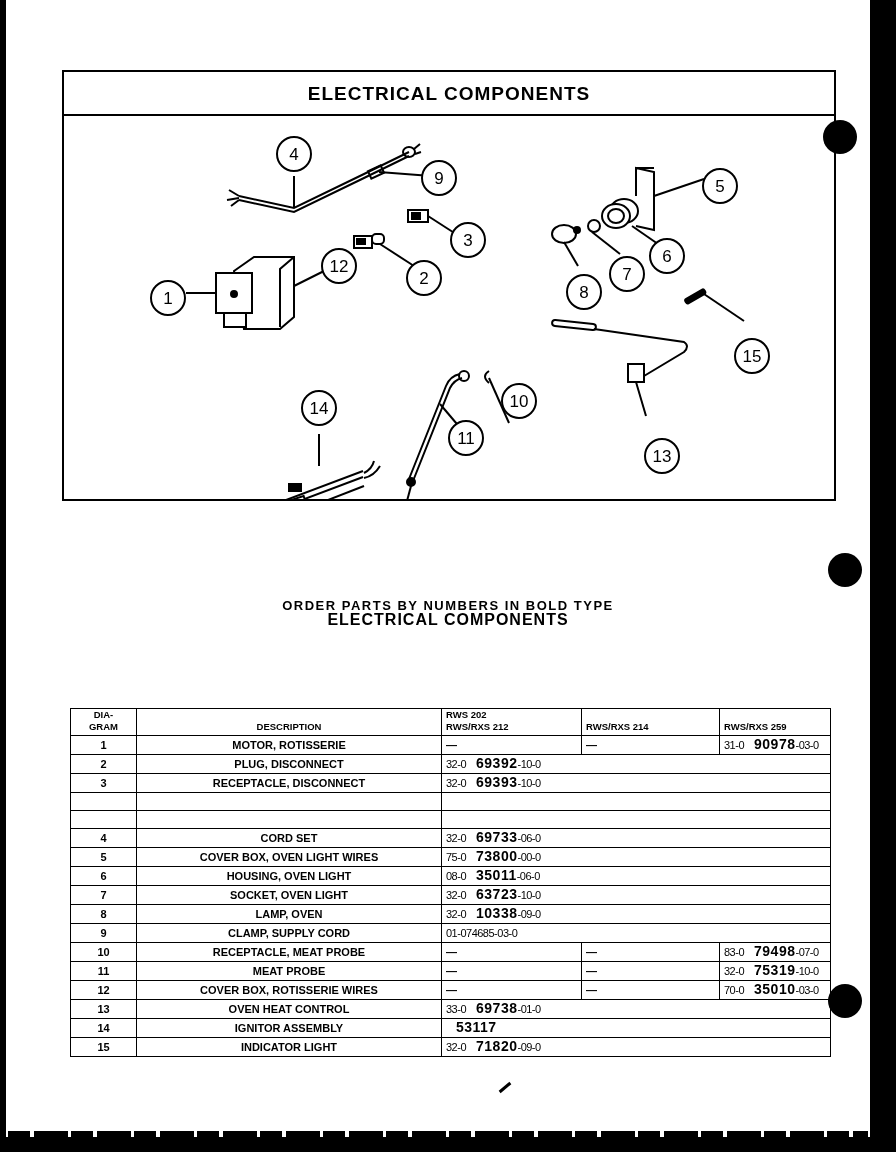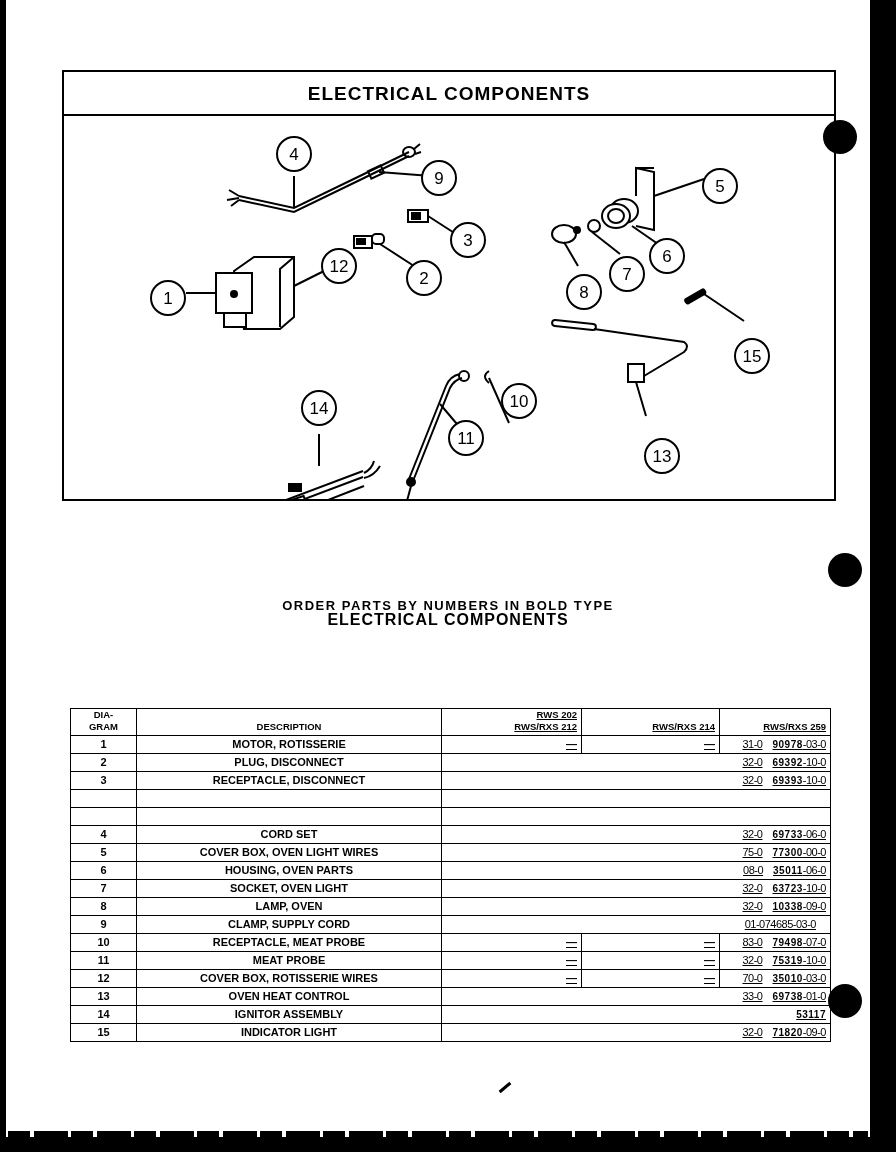--- a/index.html
+++ b/index.html
@@ -18,23 +18,23 @@
   .callout{font-family:"Liberation Sans",sans-serif;font-size:17px;}
   .parts-title{position:absolute;left:0;width:896px;text-align:center;font-weight:bold;}
   .t1{top:611px;font-size:16px;letter-spacing:1px;}
   .t2{top:598px;font-size:13px;letter-spacing:1.5px;}
   table.parts{position:absolute;left:70px;top:708px;width:760px;border-collapse:collapse;
        font-size:11px;font-weight:bold;table-layout:fixed;border-radius:18px;}
   table.parts td,table.parts th{border:1px solid #000;padding:0 4px;height:17px;line-height:17px;}
   table.parts th{font-size:9.5px;vertical-align:bottom;line-height:12px;padding-bottom:2px;}
   .c-num{width:58px;text-align:center;}
   .c-desc{width:290px;text-align:center;}
-  .c-col{text-align:right;text-decoration:underline;}
+  .c-col{text-align:left;}
   .pn{font-weight:normal;font-size:11px;letter-spacing:-0.5px;}
-  .pn b{font-weight:bold;font-size:10px;letter-spacing:0.5px;padding-left:10px;}
+  .pn b{font-weight:bold;font-size:14px;letter-spacing:0.5px;padding-left:10px;}
   .dash{font-weight:bold;}
   .mark{position:absolute;left:498px;top:1086px;width:14px;height:3px;background:#000;transform:rotate(-40deg);}
 </style>
 </head>
 <body>
 
 <div class="edge-left"></div>
 <div class="edge-right"></div>
 <div class="edge-bottom-noise"></div>
 <div class="edge-bottom"></div>
@@ -222,25 +222,25 @@
         <td class="c-col" colspan="3"></td>
       </tr>
       <tr>
         <td class="c-num">4</td>
         <td class="c-desc">CORD SET</td>
         <td class="c-col" colspan="3"><span class="pn"><span>32-0</span><b>69733</b><span>-06-0</span></span></td>
       </tr>
       <tr>
         <td class="c-num">5</td>
         <td class="c-desc">COVER BOX, OVEN LIGHT WIRES</td>
-        <td class="c-col" colspan="3"><span class="pn"><span>75-0</span><b>77300</b><span>-00-0</span></span></td>
+        <td class="c-col" colspan="3"><span class="pn"><span>75-0</span><b>73800</b><span>-00-0</span></span></td>
       </tr>
       <tr>
         <td class="c-num">6</td>
-        <td class="c-desc">HOUSING, OVEN  PARTS</td>
+        <td class="c-desc">HOUSING, OVEN  LIGHT</td>
         <td class="c-col" colspan="3"><span class="pn"><span>08-0</span><b>35011</b><span>-06-0</span></span></td>
       </tr>
       <tr>
         <td class="c-num">7</td>
         <td class="c-desc">SOCKET, OVEN LIGHT</td>
         <td class="c-col" colspan="3"><span class="pn"><span>32-0</span><b>63723</b><span>-10-0</span></span></td>
       </tr>
       <tr>
         <td class="c-num">8</td>
         <td class="c-desc">LAMP, OVEN</td>

